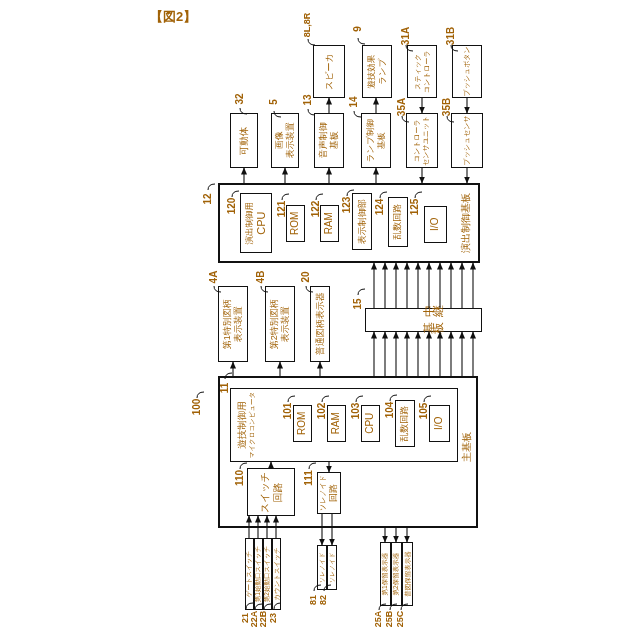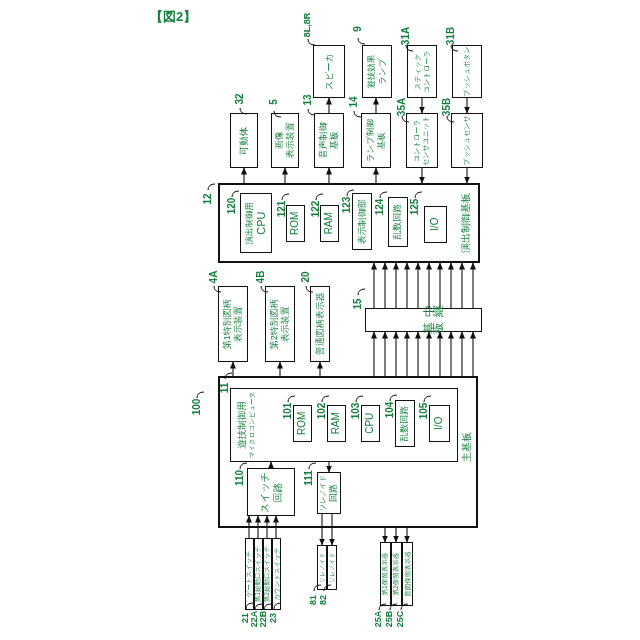--- a/index.html
+++ b/index.html
@@ -1,17 +1,17 @@
 <!DOCTYPE html>
 <html><head>
 <meta charset="utf-8">
 <style>
   html,body{margin:0;padding:0;background:#fff;}
   .stage{position:relative;width:640px;height:640px;background:#fff;overflow:hidden;
-         font-family:"Liberation Sans","DejaVu Sans",sans-serif;color:#15803d;}
+         font-family:"Liberation Sans","DejaVu Sans",sans-serif;color:#a16207;}
   .box{position:absolute;box-sizing:border-box;border:1.4px solid #111;background:#fff;
        display:flex;align-items:center;justify-content:center;}
   .bd2{border-width:2px;}
   .bd1{border-width:1px;}
   .vt{transform:rotate(-90deg);white-space:nowrap;text-align:center;line-height:1.25;}
   .vt span{display:block;white-space:nowrap;}
   .ref{position:absolute;transform:translate(-50%,-50%) rotate(-90deg);
        font-weight:bold;white-space:nowrap;font-size:10px;}
   .corner{position:absolute;transform:translate(-50%,-50%) rotate(-90deg);
           white-space:nowrap;font-size:10px;}

